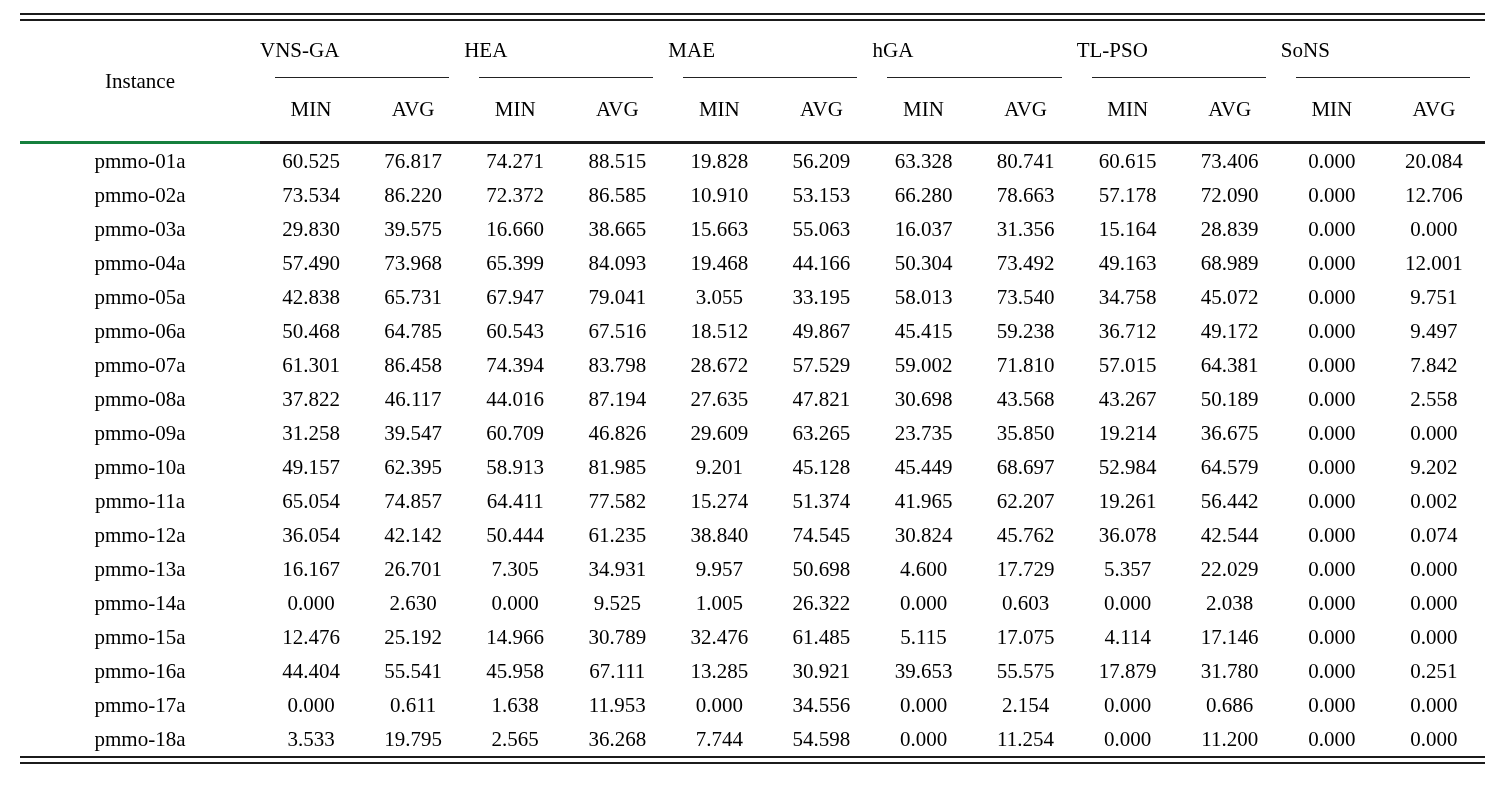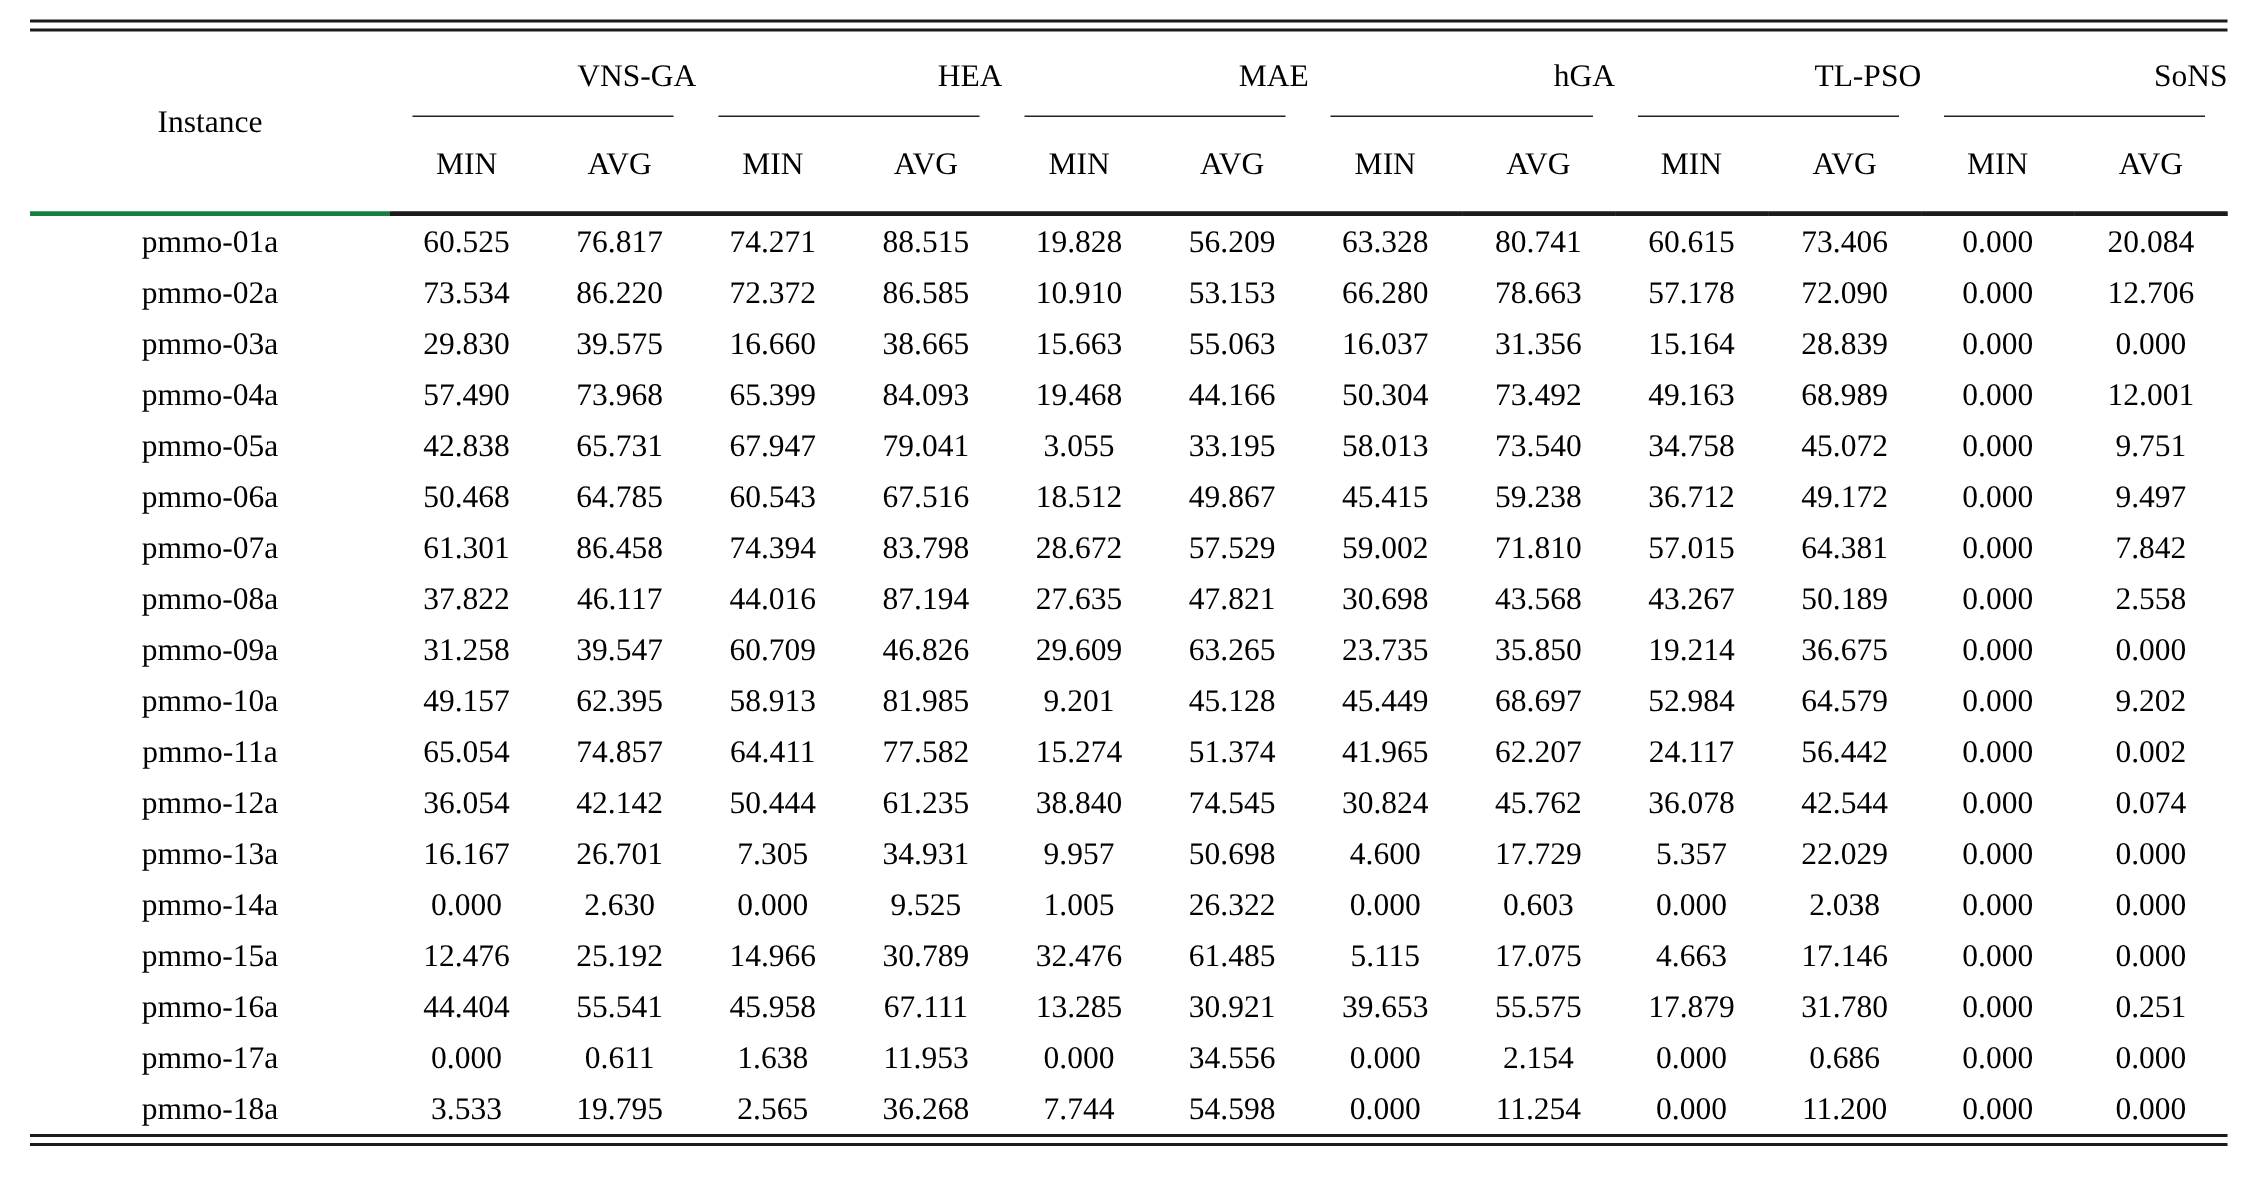--- a/index.html
+++ b/index.html
@@ -43,21 +43,21 @@
   th.group {
     position: relative;
     height: 57px;
     vertical-align: middle;
   }
   th.group .glabel {
     position: absolute;
     top: 17px;
     left: 0;
     right: 0;
-    text-align: right;
+    text-align: left;
   }
   .cmid {
     position: absolute;
     bottom: 0;
     left: 15px;
     right: 15px;
     height: 0;
     border-bottom: 1.8px solid #222222;
   }
   tr.subrow th {
@@ -294,21 +294,21 @@
         <tr>
           <td>pmmo-11a</td>
           <td>65.054</td>
           <td>74.857</td>
           <td>64.411</td>
           <td>77.582</td>
           <td>15.274</td>
           <td>51.374</td>
           <td>41.965</td>
           <td>62.207</td>
-          <td>24.117</td>
+          <td>19.261</td>
           <td>56.442</td>
           <td class="bold">0.000</td>
           <td class="bold">0.002</td>
         </tr>
         <tr>
           <td>pmmo-12a</td>
           <td>36.054</td>
           <td>42.142</td>
           <td>50.444</td>
           <td>61.235</td>
@@ -354,21 +354,21 @@
         <tr>
           <td>pmmo-15a</td>
           <td>12.476</td>
           <td>25.192</td>
           <td>14.966</td>
           <td>30.789</td>
           <td>32.476</td>
           <td>61.485</td>
           <td>5.115</td>
           <td>17.075</td>
-          <td>4.663</td>
+          <td>4.114</td>
           <td>17.146</td>
           <td class="bold">0.000</td>
           <td class="bold">0.000</td>
         </tr>
         <tr>
           <td>pmmo-16a</td>
           <td>44.404</td>
           <td>55.541</td>
           <td>45.958</td>
           <td>67.111</td>

